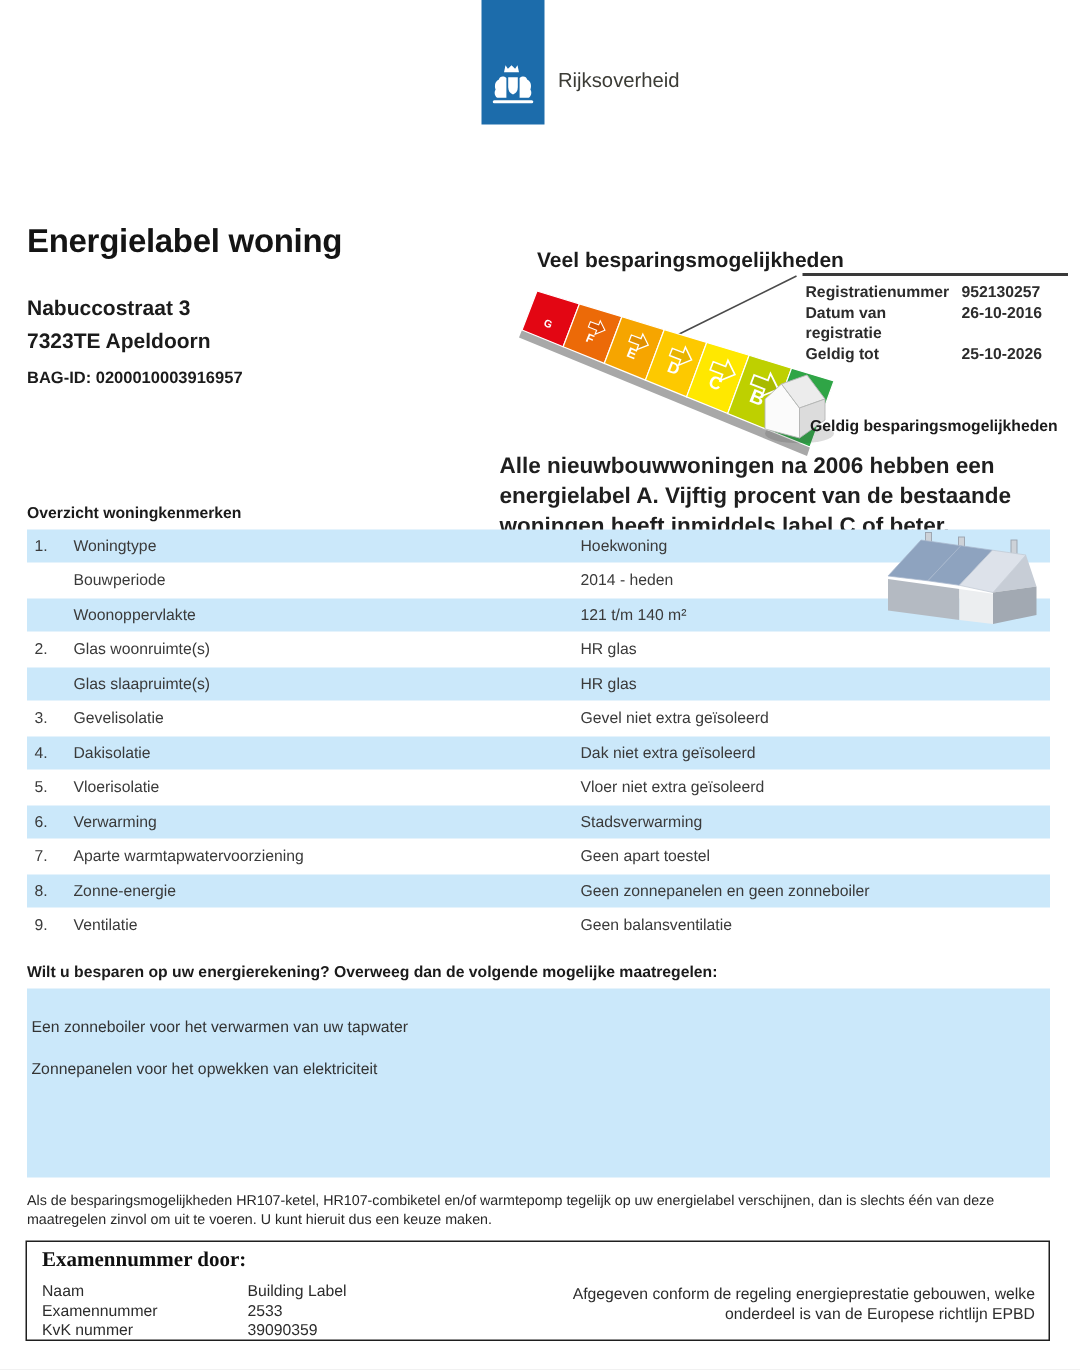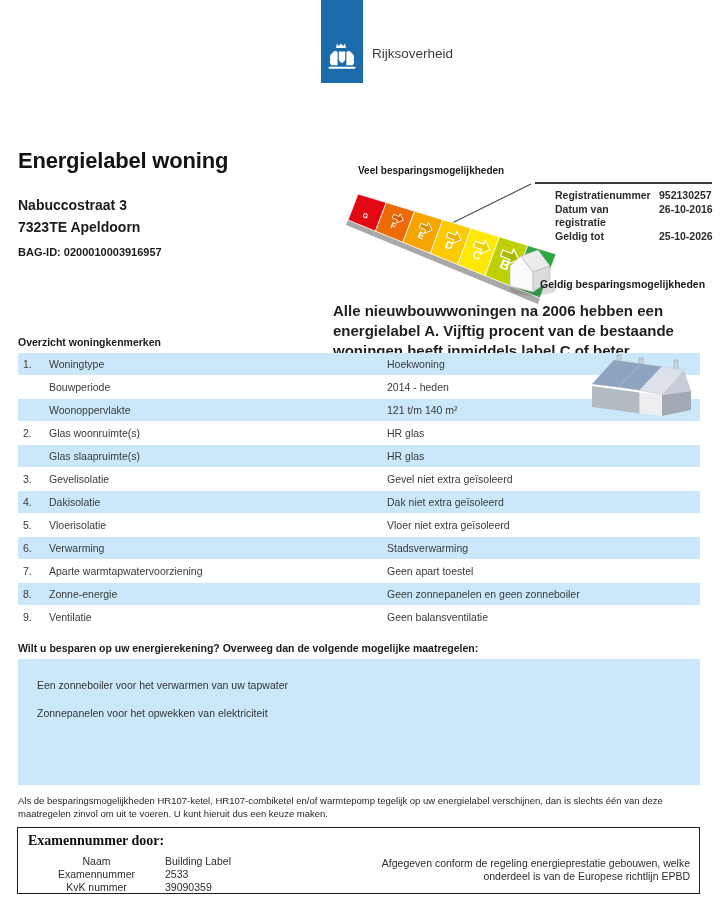--- a/index.html
+++ b/index.html
@@ -12,56 +12,56 @@
   .emblem{left:4px;top:42px;width:34px;height:32px;}
   .logo-text{left:372px;top:46px;font-size:13.5px;color:#3c3c36;}
 
   
   .h1{left:18px;top:148px;font-size:22px;font-weight:bold;color:#141414;letter-spacing:-0.2px;}
   .addr1{left:18px;top:197px;font-size:14px;font-weight:bold;color:#1b1b1b;}
   .addr2{left:18px;top:219px;font-size:14px;font-weight:bold;color:#1b1b1b;}
   .bag{left:18px;top:246px;font-size:11px;font-weight:bold;color:#1b1b1b;}
 
   
-  .veel{left:358px;top:165px;font-size:10px;font-weight:bold;color:#1b1b1b;}
+  .veel{left:358px;top:165px;font-size:14px;font-weight:bold;color:#1b1b1b;}
   .weinig{left:540px;top:278px;font-size:10.5px;font-weight:bold;color:#1b1b1b;}
   .ramp-wrap{left:340px;top:178px;width:224px;height:132px;pointer-events:none;}
   .elabel-h{left:535px;top:152px;font-size:20px;font-weight:bold;color:#141414;}
   .elabel-rule{left:535px;top:182px;width:177px;height:2px;background:#3a3a3a;}
   .reg{left:537px;top:189px;font-size:10.5px;font-weight:600;color:#2c2c2c;}
   .regrow{display:flex;line-height:13.5px;}
-  .reglbl{width:104px;margin-left:18px;}
+  .reglbl{width:104px;}
   .intro-note{left:333px;top:301px;width:376px;font-size:15px;font-weight:600;
               line-height:1.32;color:#1f1f1f;}
 
   
   .ov-h{left:18px;top:336px;font-size:10.5px;font-weight:bold;color:#1b1b1b;}
   .ktable{left:18px;top:353px;width:682px;}
   .krow{position:relative;height:22px;margin-bottom:1px;display:flex;align-items:center;
         font-size:10.5px;color:#3a3a3a;}
   .krow.shaded{background:#cbe8fa;}
   .knum{width:31px;padding-left:5px;box-sizing:border-box;}
   .kval{position:absolute;left:322px;padding-left:47px;}
   .house{left:588px;top:350px;width:104px;height:70px;}
 
   
   .m-h{left:18px;top:642px;font-size:10.5px;font-weight:bold;color:#1b1b1b;}
   .bluebox{left:18px;top:659px;width:682px;height:126px;background:#cbe8fa;
-           box-sizing:border-box;padding:20px 19px;}
+           box-sizing:border-box;padding:20px 3px;}
   .bluebox .item{font-size:10.5px;color:#333333;margin-bottom:16px;}
 
   
   .footnote{left:18px;top:795px;width:686px;font-size:9.5px;line-height:12.5px;color:#272727;}
   .approval{left:17px;top:827px;width:683px;height:67px;border:1.5px solid #1f1f1f;
             box-sizing:border-box;}
   .app-h{left:10px;top:5px;font-family:"Liberation Serif", serif;font-size:14px;
          font-weight:bold;color:#101010;}
   .app-rows{left:10px;top:27px;font-size:10.5px;color:#2c2c2c;}
   .apprrow{display:flex;line-height:13px;}
-  .applbl{width:137px;text-align:center;}
+  .applbl{width:137px;}
   .conformity{right:9px;top:29px;width:348px;text-align:right;font-size:10.5px;
               line-height:13px;color:#2c2c2c;}
 </style>
 </head>
 <body>
 
 <div class="page">
 
   <div class="abs ribbon">
     <svg class="abs emblem" viewBox="0 0 34 32" xmlns="http://www.w3.org/2000/svg">

